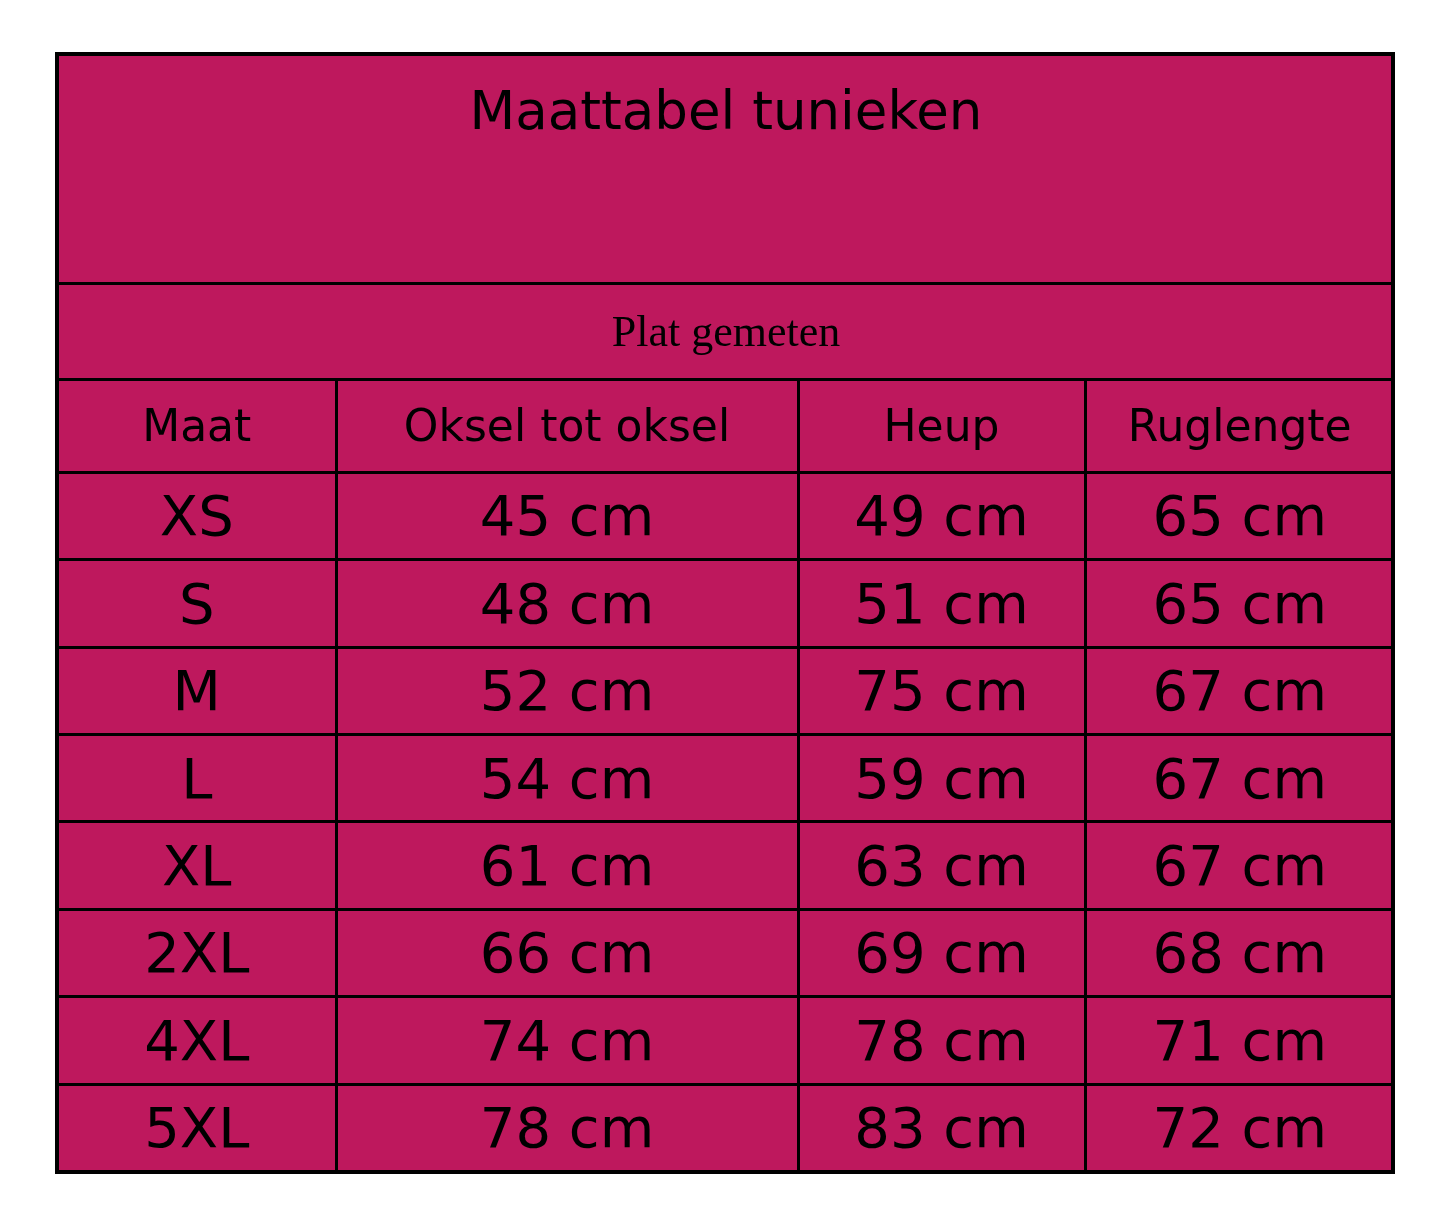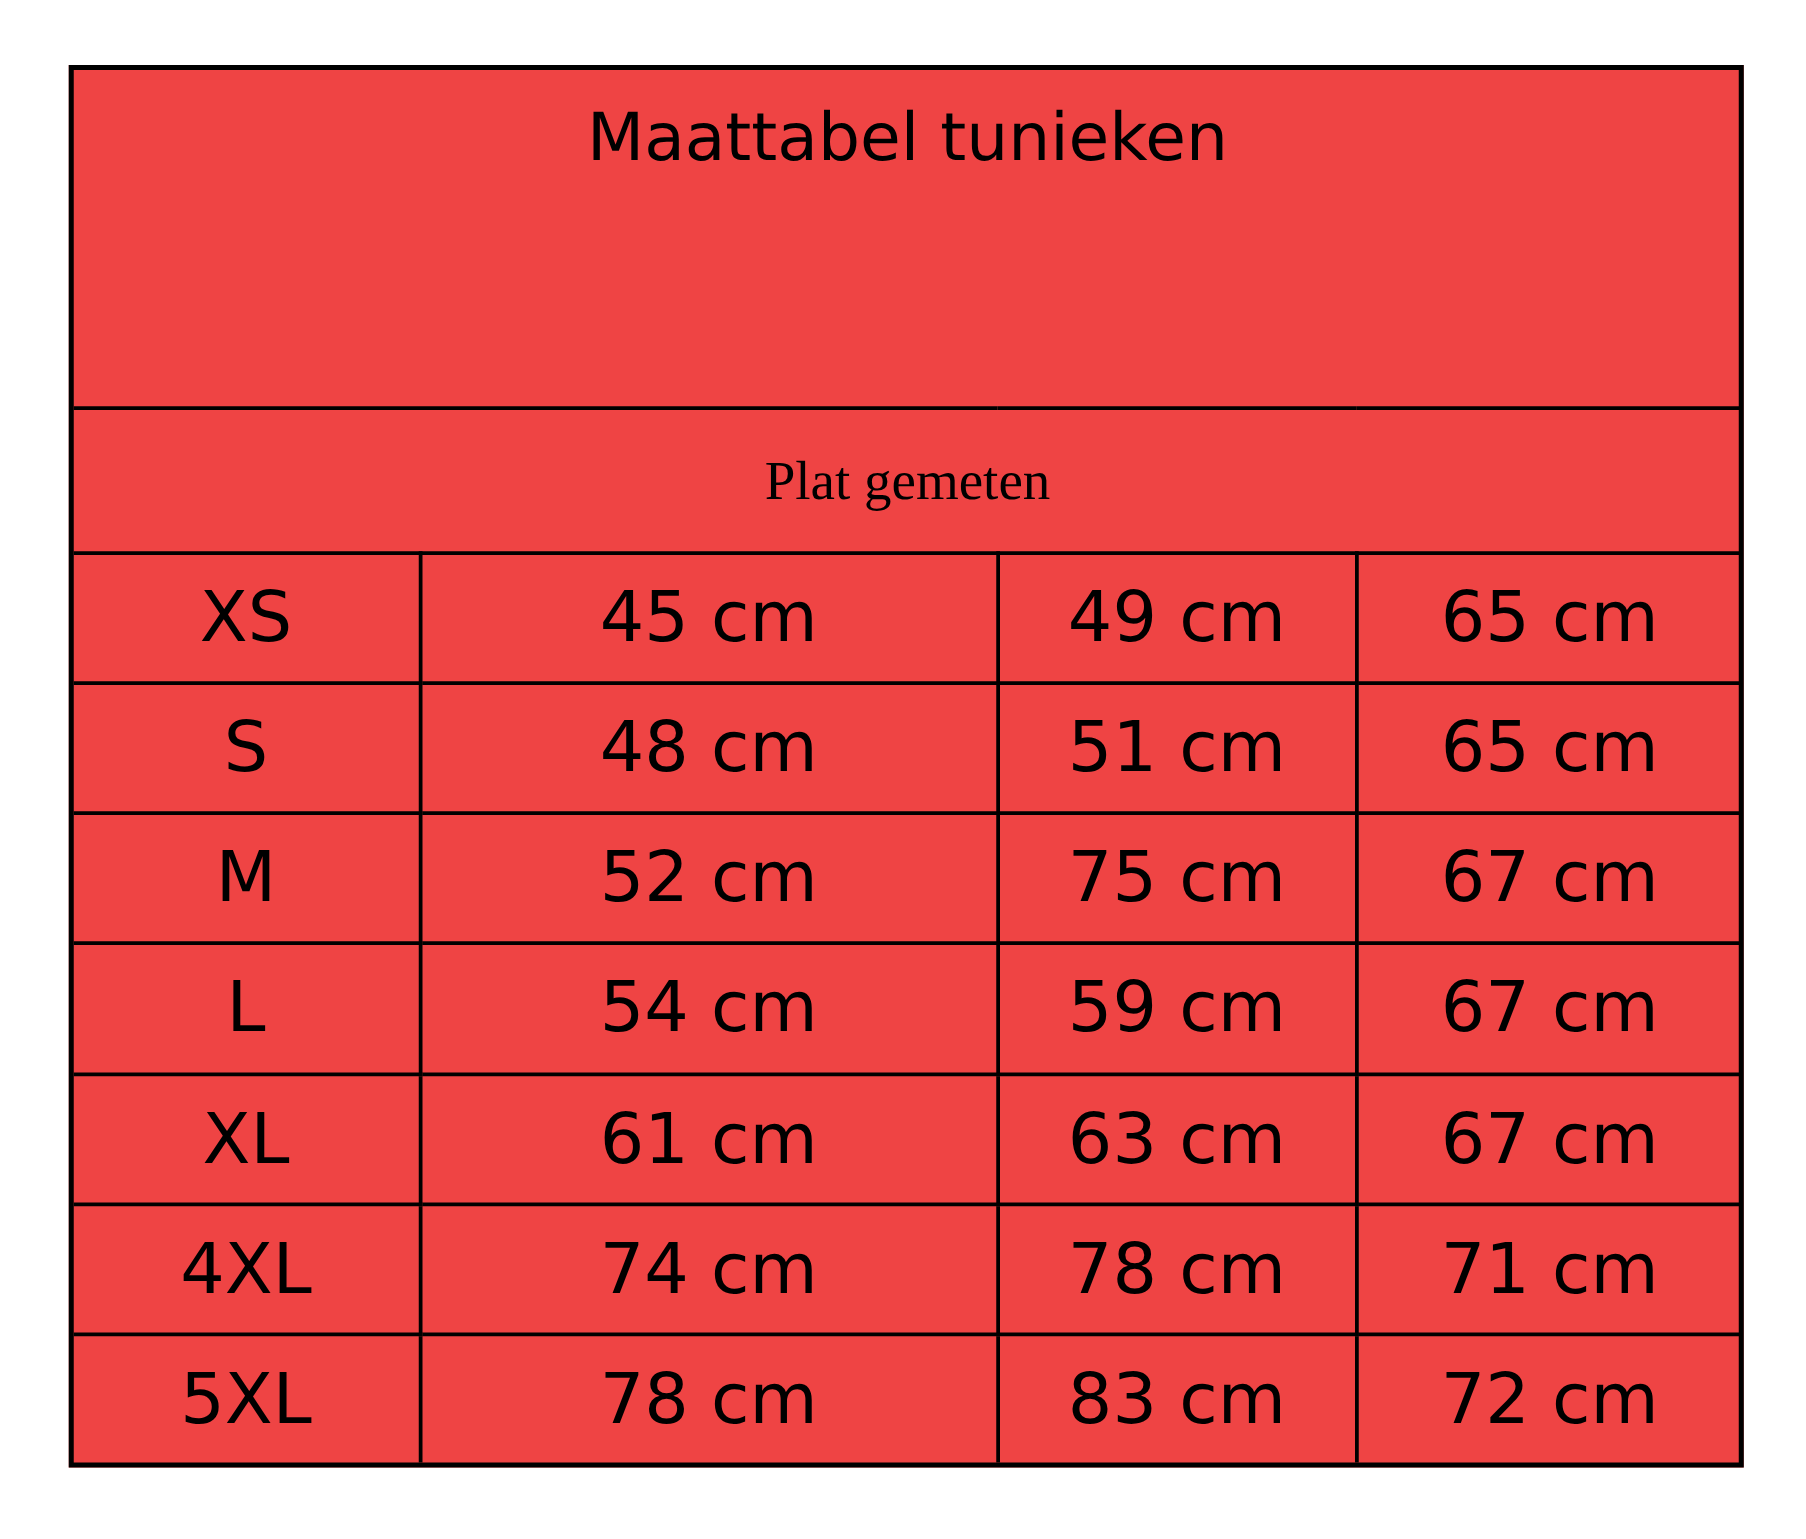--- a/index.html
+++ b/index.html
@@ -24,21 +24,21 @@
   }
 
   .table-wrap {
     position: absolute;
     left: 55px;
     top: 52px;
     width: 1340px;
     height: 1122px;
     border: 4px solid #000000;
     box-sizing: border-box;
-    background: #ef4444;
+    background: #be185d;
   }
 
   table.size-table {
     width: 100%;
     height: 100%;
     border-collapse: collapse;
     table-layout: fixed;
   }
 
   table.size-table td {
@@ -105,20 +105,26 @@
         <col class="c-heup">
         <col class="c-rug">
       </colgroup>
       <tbody>
         <tr>
           <td class="title-cell" colspan="4">Maattabel tunieken</td>
         </tr>
         <tr>
           <td class="subtitle-cell" colspan="4">Plat gemeten</td>
         </tr>
+        <tr>
+          <td class="head-cell">Maat</td>
+          <td class="head-cell">Oksel tot oksel</td>
+          <td class="head-cell">Heup</td>
+          <td class="head-cell">Ruglengte</td>
+        </tr>
 
         <tr>
           <td class="data-cell">XS</td>
           <td class="data-cell">45 cm</td>
           <td class="data-cell">49 cm</td>
           <td class="data-cell">65 cm</td>
         </tr>
         <tr>
           <td class="data-cell">S</td>
           <td class="data-cell">48 cm</td>
@@ -137,20 +143,26 @@
           <td class="data-cell">59 cm</td>
           <td class="data-cell">67 cm</td>
         </tr>
         <tr>
           <td class="data-cell">XL</td>
           <td class="data-cell">61 cm</td>
           <td class="data-cell">63 cm</td>
           <td class="data-cell">67 cm</td>
         </tr>
         <tr>
+          <td class="data-cell">2XL</td>
+          <td class="data-cell">66 cm</td>
+          <td class="data-cell">69 cm</td>
+          <td class="data-cell">68 cm</td>
+        </tr>
+        <tr>
           <td class="data-cell">4XL</td>
           <td class="data-cell">74 cm</td>
           <td class="data-cell">78 cm</td>
           <td class="data-cell">71 cm</td>
         </tr>
         <tr>
           <td class="data-cell">5XL</td>
           <td class="data-cell">78 cm</td>
           <td class="data-cell">83 cm</td>
           <td class="data-cell">72 cm</td>

